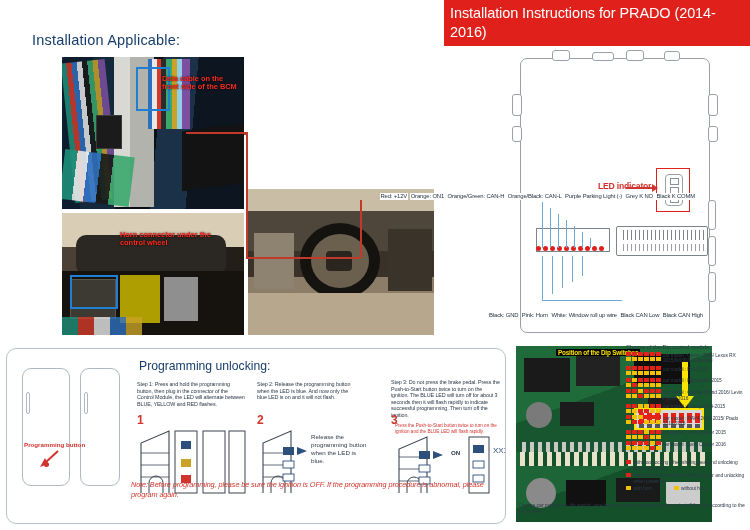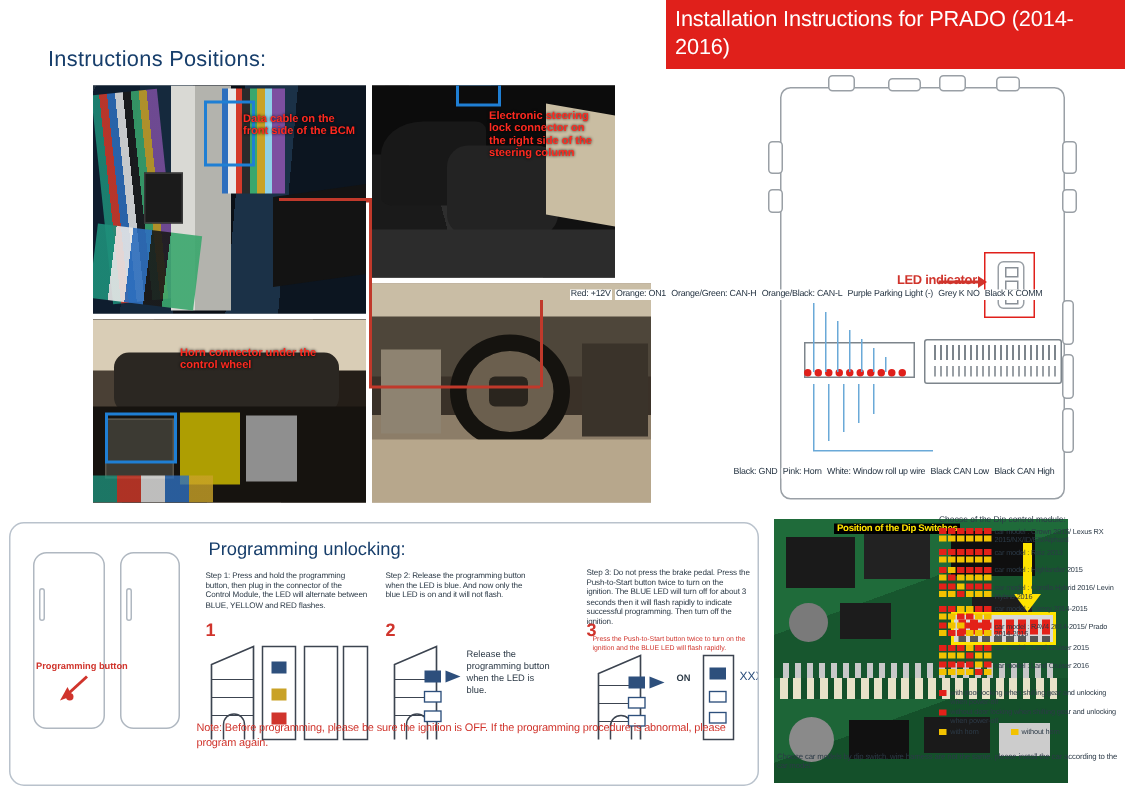--- a/index.html
+++ b/index.html
@@ -107,21 +107,21 @@
     border:1.4px solid #b9c2cc; border-radius:10px; background:#fff;
   }
   .prog-title{ position:absolute; left:132px; top:10px; font-size:12.2px; color:#173e6b;}
   .step-text{ position:absolute; font-size:5.4px; line-height:6.6px; color:#2c3a47; letter-spacing:-.1px;}
   .step-num{ position:absolute; font-size:12px; font-weight:bold; color:#d0342c;}
   .remote-outline{ position:absolute; border:1.3px solid #b0b8c1; border-radius:9px; background:#fff;}
   .prog-btn-label{ position:absolute; left:24px; top:441px; font-size:6.2px; color:#d0342c; font-weight:bold;}
   .prog-dot{ position:absolute; left:44px; top:462px; width:5px;height:5px;border-radius:50%;background:#d0342c;}
   .note{
     position:absolute; left:130px; top:483px; width:360px;
-    font-size:7.3px; line-height:9.6px; color:#d0342c; letter-spacing:-.1px;
+    font-size:7.3px; line-height:9.6px; color:#d0342c; letter-spacing:-.1px;font-style:italic;
   }
   .diag-cap{ position:absolute; font-size:6.2px; line-height:8px; color:#2d3a47;}
   .diag-cap-red{ position:absolute; font-size:4.6px; line-height:5.6px; color:#d0342c;}
 
   
   .pcb{ position:absolute; left:516px; top:346px; width:196px; height:122px;
      background:linear-gradient(160deg,#1f6b3a 0 40%, #17562e 40% 100%); overflow:hidden;}
   .pcb2{ position:absolute; left:516px; top:452px; width:196px; height:70px;
      background:linear-gradient(160deg,#1d6537 0 40%, #14502a 40% 100%); overflow:hidden;}
   .pcb-title{ position:absolute; left:556px; top:349px; font-size:6.4px; font-weight:bold;
@@ -151,42 +151,33 @@
 </head>
 <body>
 
 <div class="page">
 
 
   <div class="red-header">
     <div class="l2">Installation Instructions for PRADO (2014-2016)</div>
   </div>
 
-  <div class="install-title">Instructions Positions:</div>
+  <div class="install-title">Installation Applicable:</div>
 
   <div class="photo" id="photoA">
     <div style="position:absolute;left:6px;top:4px;width:44px;height:140px;background:linear-gradient(90deg,#1e8f7a 0 12%,#d43a2a 12% 24%,#2e6fbe 24% 36%,#e7e7e7 36% 48%,#1a1a1a 48% 60%,#3aa76d 60% 72%,#c9a227 72% 84%,#7d4fa0 84% 100%);opacity:.85;transform:rotate(-6deg);"></div>
     <div style="position:absolute;left:52px;top:0px;width:40px;height:150px;background:linear-gradient(90deg,#d9d9d4 0 40%,#b3b3ad 40% 100%);"></div>
     <div style="position:absolute;left:86px;top:2px;width:42px;height:70px;background:linear-gradient(90deg,#2e6fbe 0 10%,#e8e8e8 10% 22%,#d43a2a 22% 32%,#2b2b2b 32% 44%,#3aa76d 44% 56%,#c9a227 56% 68%,#8fd0e8 68% 80%,#7d4fa0 80% 100%);"></div>
     <div style="position:absolute;left:34px;top:58px;width:26px;height:34px;background:#1b1b1b;border:1px solid #3a3a3a;"></div>
     <div style="position:absolute;left:120px;top:70px;width:62px;height:60px;background:#131313;transform:skewY(-8deg);"></div>
     <div style="position:absolute;left:0px;top:96px;width:70px;height:50px;background:linear-gradient(90deg,#1e8f7a 0 18%,#e8e8e8 18% 34%,#2e6fbe 34% 52%,#1a1a1a 52% 70%,#3aa76d 70% 100%);transform:rotate(7deg);opacity:.9;"></div>
     <div class="bluebox" style="left:74px;top:10px;width:34px;height:44px;"></div>
     <div class="cap" style="left:100px;top:18px;width:80px;">Data cable on the front side of the BCM</div>
   </div>
 
-  <div class="photo" id="photoB">
-    <div style="position:absolute;left:0;top:0;width:162px;height:46px;background:#0c0c0c;"></div>
-    <div style="position:absolute;left:6px;top:24px;width:70px;height:56px;background:#181818;border-radius:40% 10% 30% 10%;"></div>
-    <div style="position:absolute;left:50px;top:40px;width:74px;height:60px;background:#232323;border-radius:14px;"></div>
-    <div style="position:absolute;left:116px;top:16px;width:46px;height:74px;background:#c9bda2;transform:skewY(10deg);"></div>
-    <div style="position:absolute;left:0;top:96px;width:162px;height:32px;background:#2c2c2c;"></div>
-    <div class="bluebox" style="left:56px;top:-2px;width:30px;height:16px;"></div>
-    <div class="cap" style="left:78px;top:16px;width:72px;">Electronic steering lock connector on the right side of the steering column</div>
-  </div>
 
   <div class="photo" id="photoC">
     <div style="position:absolute;left:0;top:0;width:182px;height:34px;background:#d9cdb6;"></div>
     <div style="position:absolute;left:14px;top:22px;width:150px;height:40px;background:#2b2722;border-radius:10px;"></div>
     <div style="position:absolute;left:0;top:58px;width:182px;height:64px;background:#16130f;"></div>
     <div style="position:absolute;left:8px;top:66px;width:46px;height:40px;background:#3c3a33;border:1px solid #5a564c;"></div>
     <div style="position:absolute;left:58px;top:62px;width:40px;height:48px;background:#c9b700;opacity:.85;"></div>
     <div style="position:absolute;left:102px;top:64px;width:34px;height:44px;background:#8f8f8f;"></div>
     <div style="position:absolute;left:0px;top:104px;width:80px;height:18px;background:linear-gradient(90deg,#1e8f7a 0 20%,#d43a2a 20% 40%,#e8e8e8 40% 60%,#2e6fbe 60% 80%,#c9a227 80% 100%);opacity:.8;"></div>
     <div class="bluebox" style="left:8px;top:62px;width:48px;height:34px;"></div>

